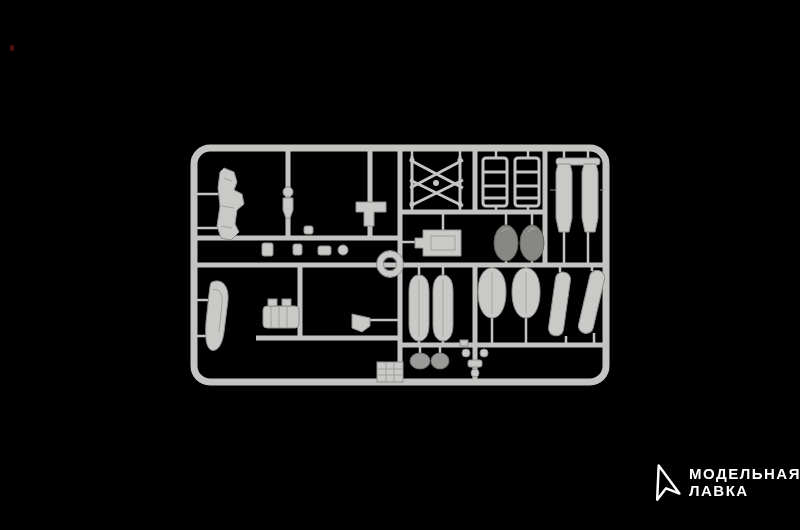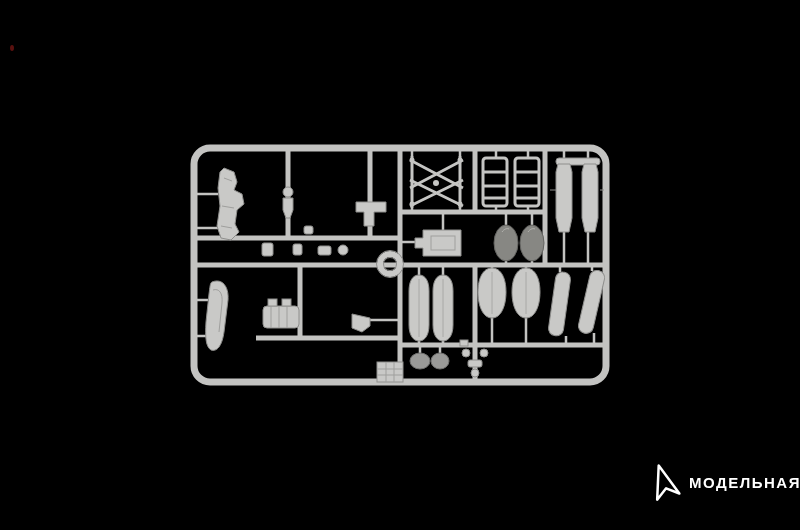--- a/index.html
+++ b/index.html
@@ -209,16 +209,17 @@
   </svg>
 
   <div class="red-speck"></div>
 
   <div class="watermark">
     <svg class="wm-icon" viewBox="0 0 38 40" aria-hidden="true">
       <path d="M20 3 L8 35 L20 27 L31 36 Z" fill="none" stroke="#ffffff" stroke-width="2.5" stroke-linejoin="round" transform="rotate(-18 19 20)"></path>
     </svg>
     <div class="wm-text">
       <span>МОДЕЛЬНАЯ</span>
+      <span>ЛАВКА</span>
     </div>
   </div>
 
 </div>
 
 </body></html>

